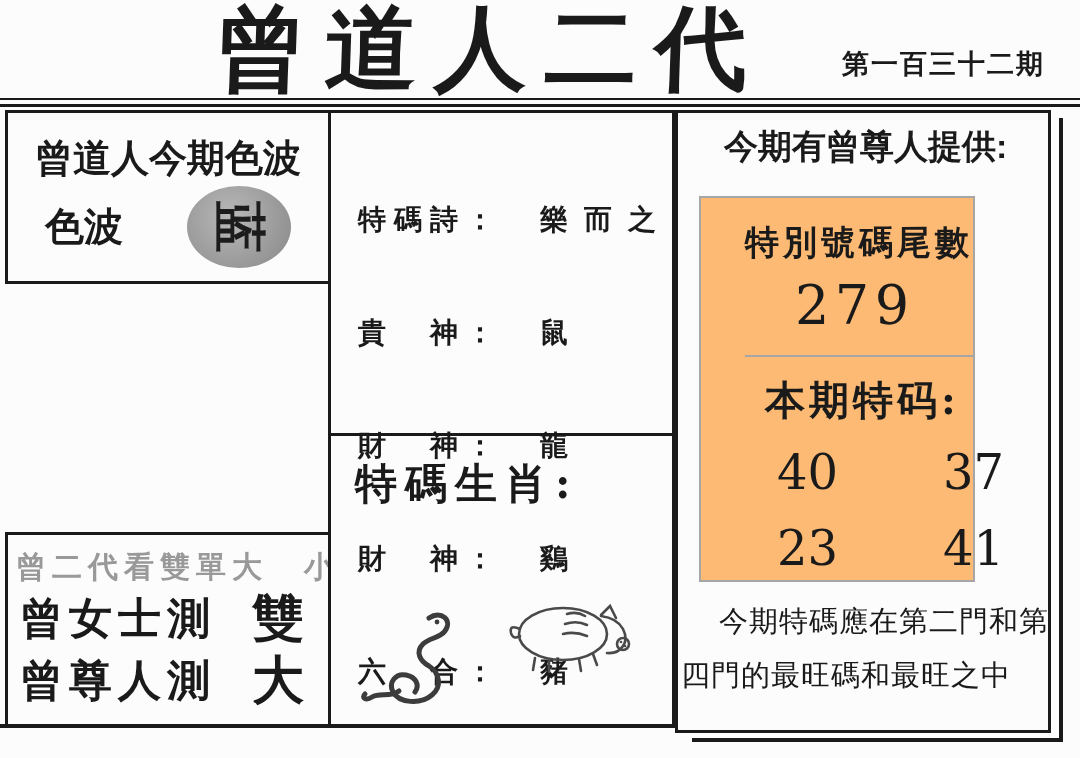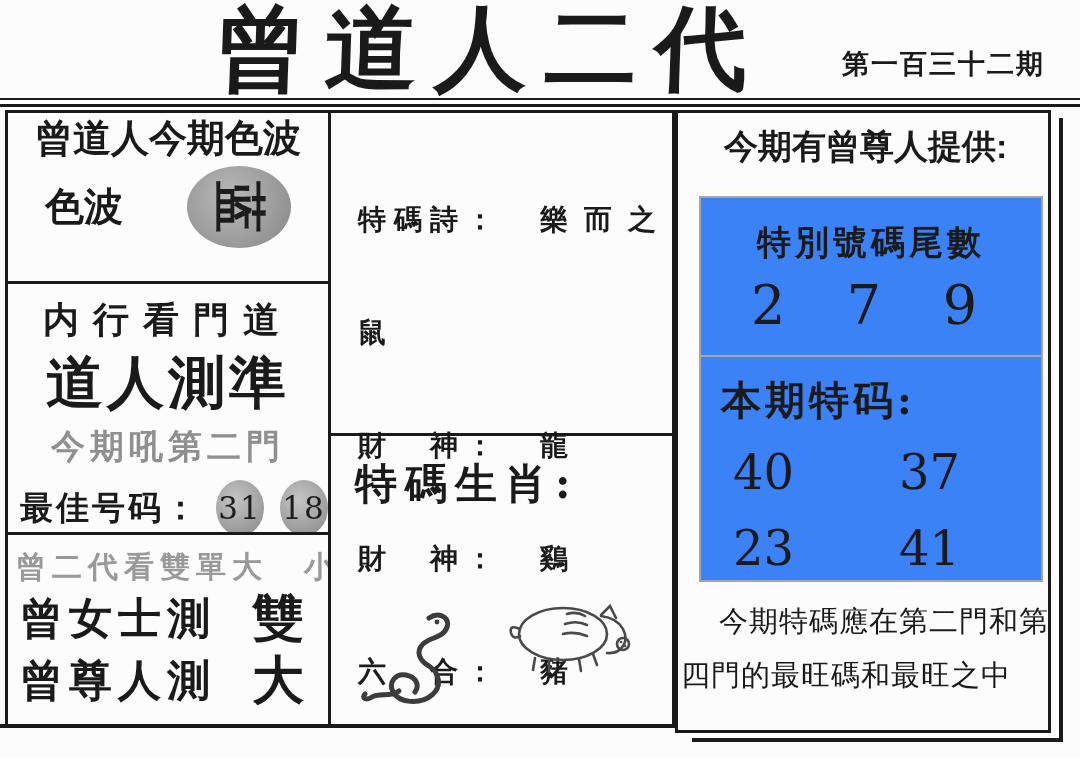--- a/index.html
+++ b/index.html
@@ -16,21 +16,21 @@
   }
   .issue{left:842px;top:46px;font-size:27px;font-weight:600;letter-spacing:2px;white-space:nowrap;}
   .rule{background:#1a1a1a;}
   .rule-a{left:0;top:98px;width:1080px;height:2px;}
   .rule-b{left:0;top:104px;width:1080px;height:3px;}
   .bottom-rule{left:0;top:724px;width:676px;height:4px;background:#1a1a1a;}
   
   .box{border:3px solid #1a1a1a;box-sizing:border-box;background:#fcfcfc;}
   
   .l1{left:5px;top:110px;width:326px;height:174px;}
-  .l1-line1{margin-top:0;text-align:center;font-size:38px;font-weight:700;
+  .l1-line1{margin-top:20px;text-align:center;font-size:38px;font-weight:700;
     font-family:"Liberation Sans",sans-serif;letter-spacing:0px;white-space:nowrap;}
   .l1-row{display:flex;justify-content:center;align-items:center;gap:64px;margin-top:2px;}
   .l1-line2{font-size:39px;font-weight:700;font-family:"Liberation Sans",sans-serif;}
   .ball{
     width:104px;height:82px;border-radius:50%;
     background:radial-gradient(circle at 42% 38%,#b9b9b9,#8e8e8e 85%);
     display:flex;align-items:center;justify-content:center;
   }
   .ball-char{font-size:52px;font-weight:700;color:#1c1c1c;transform:rotate(90deg);
     font-family:"Liberation Sans",sans-serif;}
@@ -62,21 +62,21 @@
   .m-sec2{position:relative;height:288px;}
   .m-zlabel{margin:20px 0 10px 24px;font-size:42px;font-weight:700;letter-spacing:8px;white-space:nowrap;}
   .snake-svg{position:absolute;left:28px;top:150px;}
   .pig-svg{position:absolute;left:170px;top:140px;}
   
   .rbox{left:675px;top:110px;width:376px;height:623px;}
   .r-outer-right{left:1059px;top:118px;width:4px;height:624px;background:#1a1a1a;}
   .r-outer-bottom{left:692px;top:738px;width:371px;height:4px;background:#1a1a1a;}
   .r-provider{left:724px;top:124px;width:364px;font-size:34px;font-weight:700;
     font-family:"Liberation Sans",sans-serif;white-space:nowrap;}
-  .r-inner{left:699px;top:196px;width:344px;height:386px;border:2px solid #a6a6a6;box-sizing:border-box;background:#3b82f6;}
+  .r-inner{left:699px;top:196px;width:276px;height:386px;border:2px solid #a6a6a6;box-sizing:border-box;background:#fdba74;padding-left:44px;}
   .r-tail{height:137px;border-bottom:2px solid #a6a6a6;box-sizing:border-box;}
   .r-tail-label{text-align:center;margin-top:22px;font-size:34px;font-weight:700;
     letter-spacing:4px;font-family:"Liberation Sans",sans-serif;white-space:nowrap;}
   .r-tail-digits{display:flex;justify-content:space-between;padding:8px 64px 0 50px;font-size:54px;}
   .r-special-label{margin:16px 0 0 20px;font-size:40px;font-weight:600;letter-spacing:4px;white-space:nowrap;}
   .r-grid{margin:6px 0 0 32px;display:grid;grid-template-columns:166px auto;font-size:48px;line-height:76px;}
   .r-note{left:681px;top:594px;width:370px;font-size:29px;line-height:54px;letter-spacing:1px;}
   .r-note .ind{display:inline-block;width:38px;}
 </style>
 </head>
@@ -93,50 +93,41 @@
   <section class="abs box l1">
     <div class="l1-line1">曾道人今期色波</div>
     <div class="l1-row">
       <span class="l1-line2">色波</span>
       <span class="ball">
         <span class="ball-char">蓝</span>
       </span>
     </div>
   </section>
 
-  <section class="abs box l2">
-    <div class="l2-a">内行看門道</div>
-    <div class="l2-b">道人測準</div>
-    <div class="l2-c">今期吼第二門</div>
-    <div class="l2-row">
-      <span class="l2-label">最佳号码：</span>
-      <span class="num-ball">31</span>
-      <span class="num-ball">18</span>
-    </div>
-  </section>
 
   <section class="abs box l3">
     <div class="l3-a">曾二代看雙單大　小</div>
     <div class="l3-row">
       <span class="l3-label">曾女士測</span>
       <span class="l3-val">雙</span>
     </div>
     <div class="l3-row">
       <span class="l3-label">曾尊人測</span>
       <span class="l3-val">大</span>
     </div>
   </section>
 
   <section class="abs box mid">
     <div class="m-sec1">
       <div class="m-row">
         <span class="m-label">特碼詩：</span>
         <span class="m-val">樂而之</span>
       </div>
       <div class="m-row">
+        <span class="m-label">貴　神：</span>
         <span class="m-val">鼠</span>
       </div>
       <div class="m-row">
         <span class="m-label">財　神：</span>
         <span class="m-val">龍</span>
       </div>
       <div class="m-row">
         <span class="m-label">財　神：</span>
         <span class="m-val">鷄</span>
       </div>

